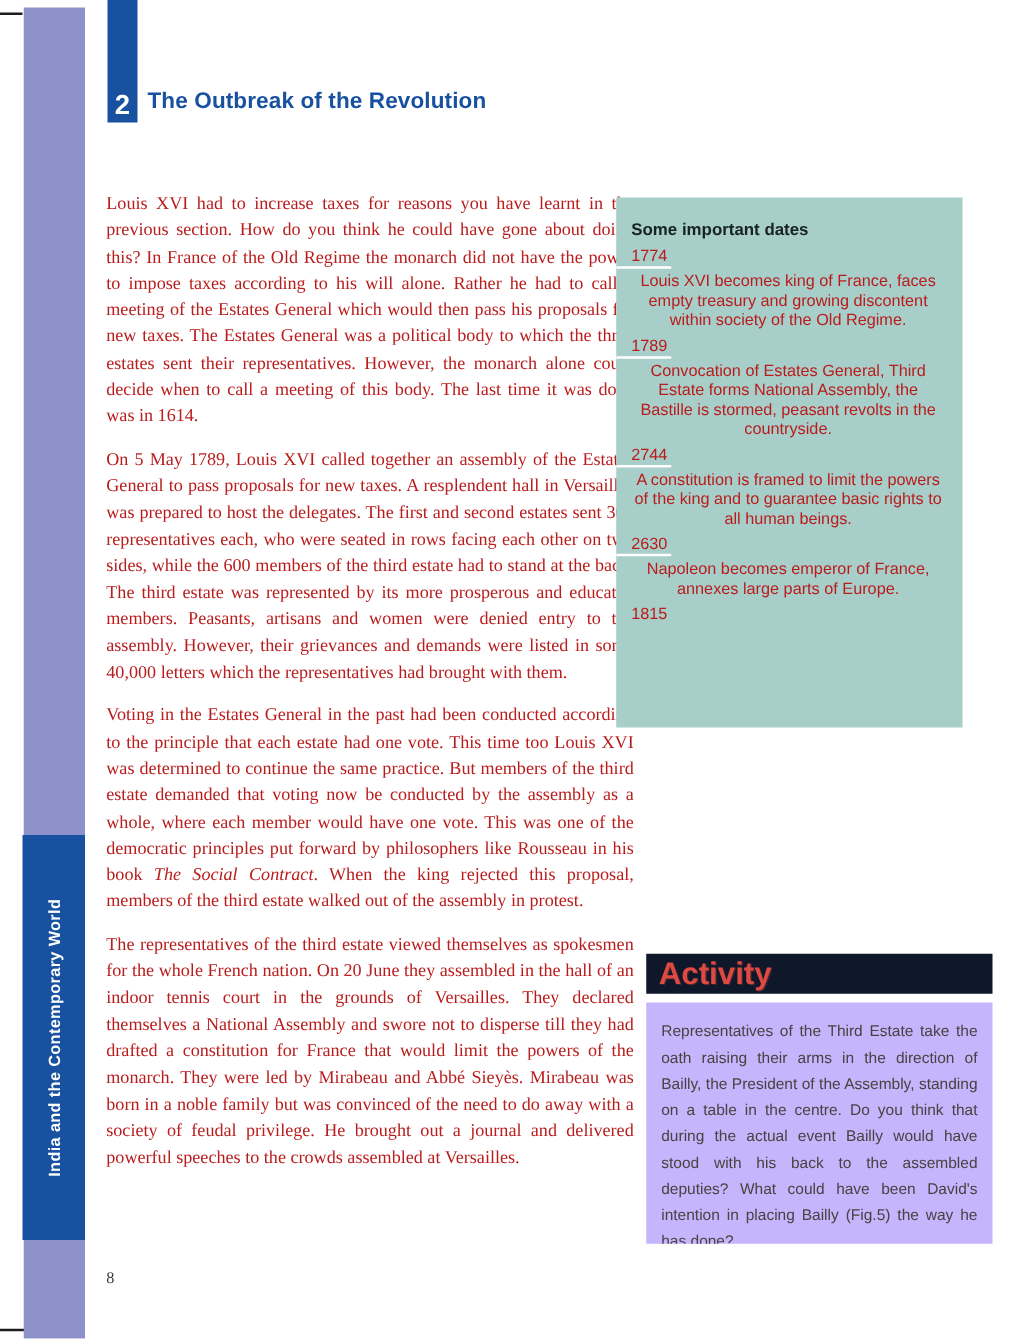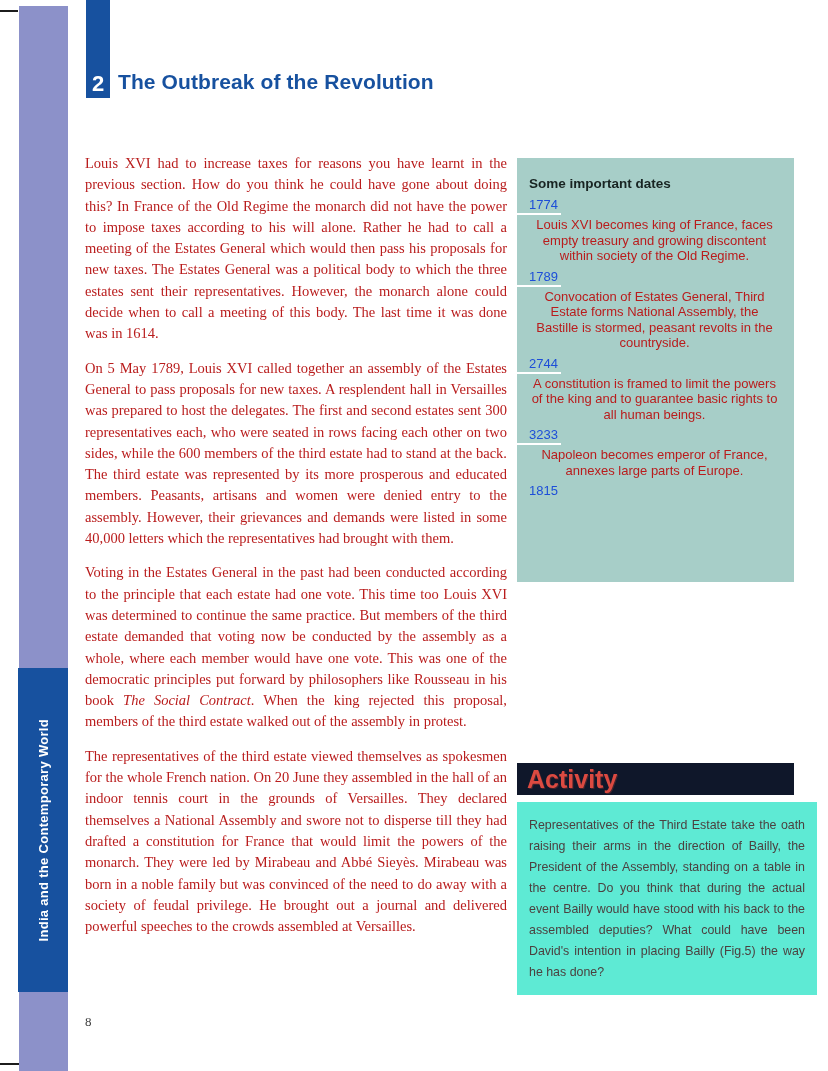--- a/index.html
+++ b/index.html
@@ -23,56 +23,56 @@
   }
 
   
   .chapter-bar {
     position:absolute; left:86px; top:0; width:24px; height:98px; background:#17519f;
     display:flex; align-items:flex-end; justify-content:center;
   }
   .chapter-num { color:#ffffff; font-size:22px; font-weight:bold; line-height:1; padding-bottom:3px; }
   .chapter-title {
     position:absolute; left:118px; top:70px; margin:0;
-    color:#17519f; font-size:21px; font-weight:bold; letter-spacing:0.1px;
+    color:#17519f; font-size:18px; font-weight:bold; letter-spacing:0.1px;
   }
 
   
   .article {
     position:absolute; left:85px; top:153px; width:422px;
     font-family:"Liberation Serif", serif; font-size:14.5px; line-height:21.3px;
     color:#b91c1c; text-align:justify;
   }
   .article p { margin:0 0 13px 0; }
   .article em { font-style:italic; }
 
   
   .dates-box {
-    position:absolute; left:517px; top:158px; width:277px; height:424px;
+    position:absolute; left:493px; top:158px; width:277px; height:424px;
     background:#a7cec8; box-sizing:border-box; padding:18px 14px 10px 12px;
     color:#1e2b29; overflow:hidden;
   }
   .dates-title { font-size:13.5px; font-weight:bold; margin-bottom:7px; color:#182422; }
   .date-entry { margin-bottom:6px; }
-  .date-year { font-size:13px; line-height:14px; color:#1d4ed8; }
+  .date-year { font-size:13px; line-height:14px; color:#b91c1c; }
   .year-line { height:2px; width:44px; background:#ffffff; margin:1px 0 2px -12px; }
   .date-text { font-size:13px; line-height:15.5px; white-space:pre-line; color:#b91c1c;text-align:center; }
 
   
   .activity-header {
     position:absolute; left:517px; top:763px; width:277px; height:32px;
     background:#0f172a; display:flex; align-items:center; box-sizing:border-box; padding-left:10px;
   }
   .activity-title {
     color:#dc4a41; font-size:25px; font-weight:bold; line-height:1;
     text-shadow:1px 1px 0 rgba(170,60,50,0.35);
   }
   .activity-body {
-    position:absolute; left:517px; top:802px; width:300px; height:193px;
-    background:#5eead4; box-sizing:border-box; padding:13px 12px; overflow:hidden;
+    position:absolute; left:517px; top:802px; width:277px; height:193px;
+    background:#c4b5fd; box-sizing:border-box; padding:13px 12px; overflow:hidden;
   }
   .activity-text { margin:0; font-size:12.4px; line-height:21px; color:#4c4140; text-align:justify; }
 
   .page-number {
     position:absolute; left:85px; top:1014px; font-family:"Liberation Serif", serif;
     font-size:13px; color:#3c3c3c;
   }
 </style>
 </head>
 <body>
@@ -111,21 +111,21 @@
       <div class="date-year">1789</div>
       <div class="year-line"></div>
       <div class="date-text">Convocation of Estates General, Third Estate forms National Assembly, the Bastille is stormed, peasant revolts in the countryside.</div>
     </div>
     <div class="date-entry">
       <div class="date-year">2744</div>
       <div class="year-line"></div>
       <div class="date-text">A constitution is framed to limit the powers of the king and to guarantee basic rights to all human beings.</div>
     </div>
     <div class="date-entry">
-      <div class="date-year">3233</div>
+      <div class="date-year">2630</div>
       <div class="year-line"></div>
       <div class="date-text">Napoleon becomes emperor of France, annexes large parts of Europe.</div>
     </div>
     <div class="date-entry">
       <div class="date-year">1815</div>
 
     </div>
   </aside>
 
   <div class="activity-header">

